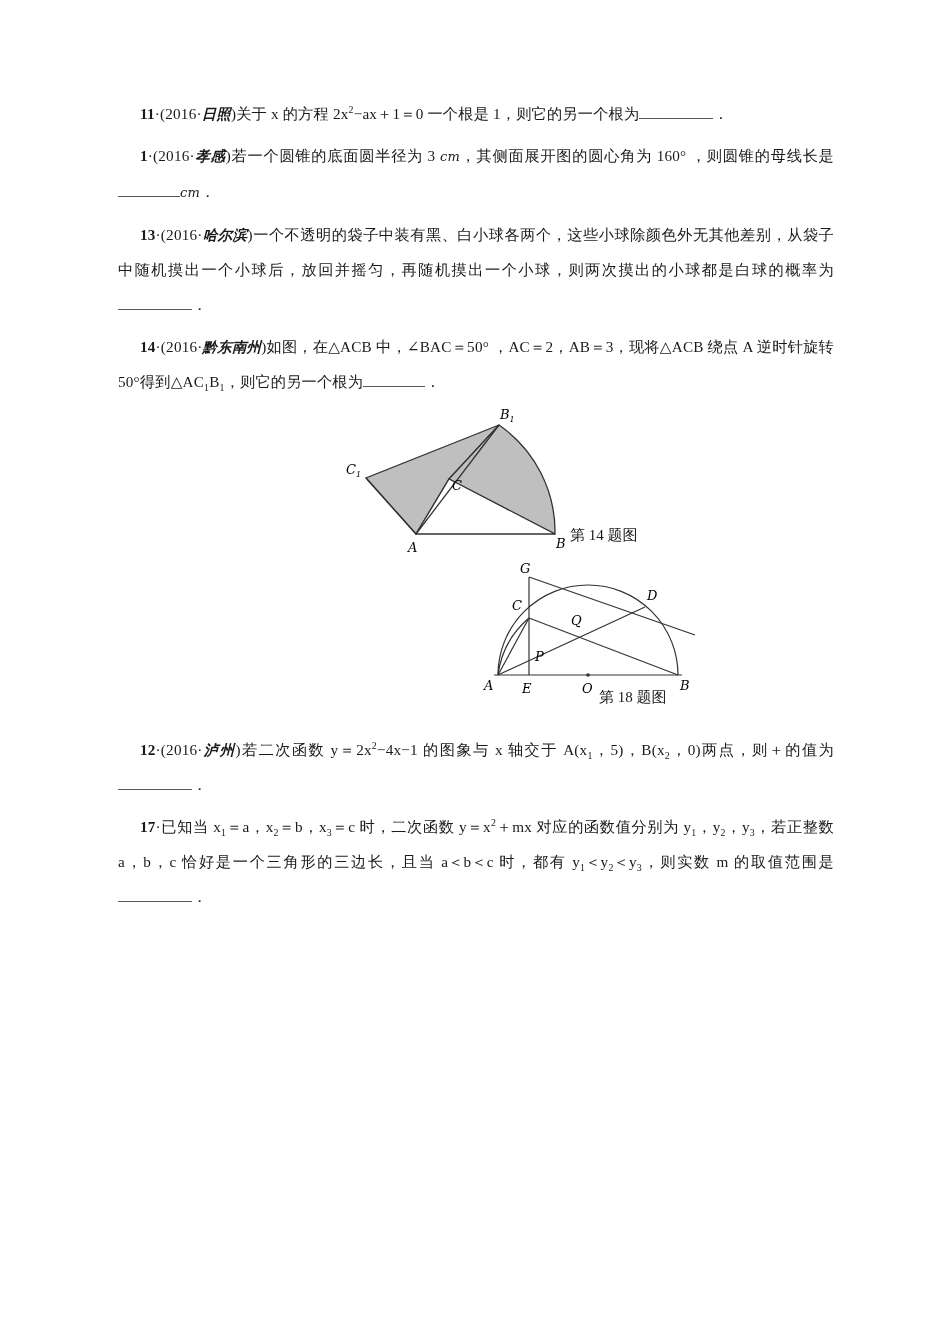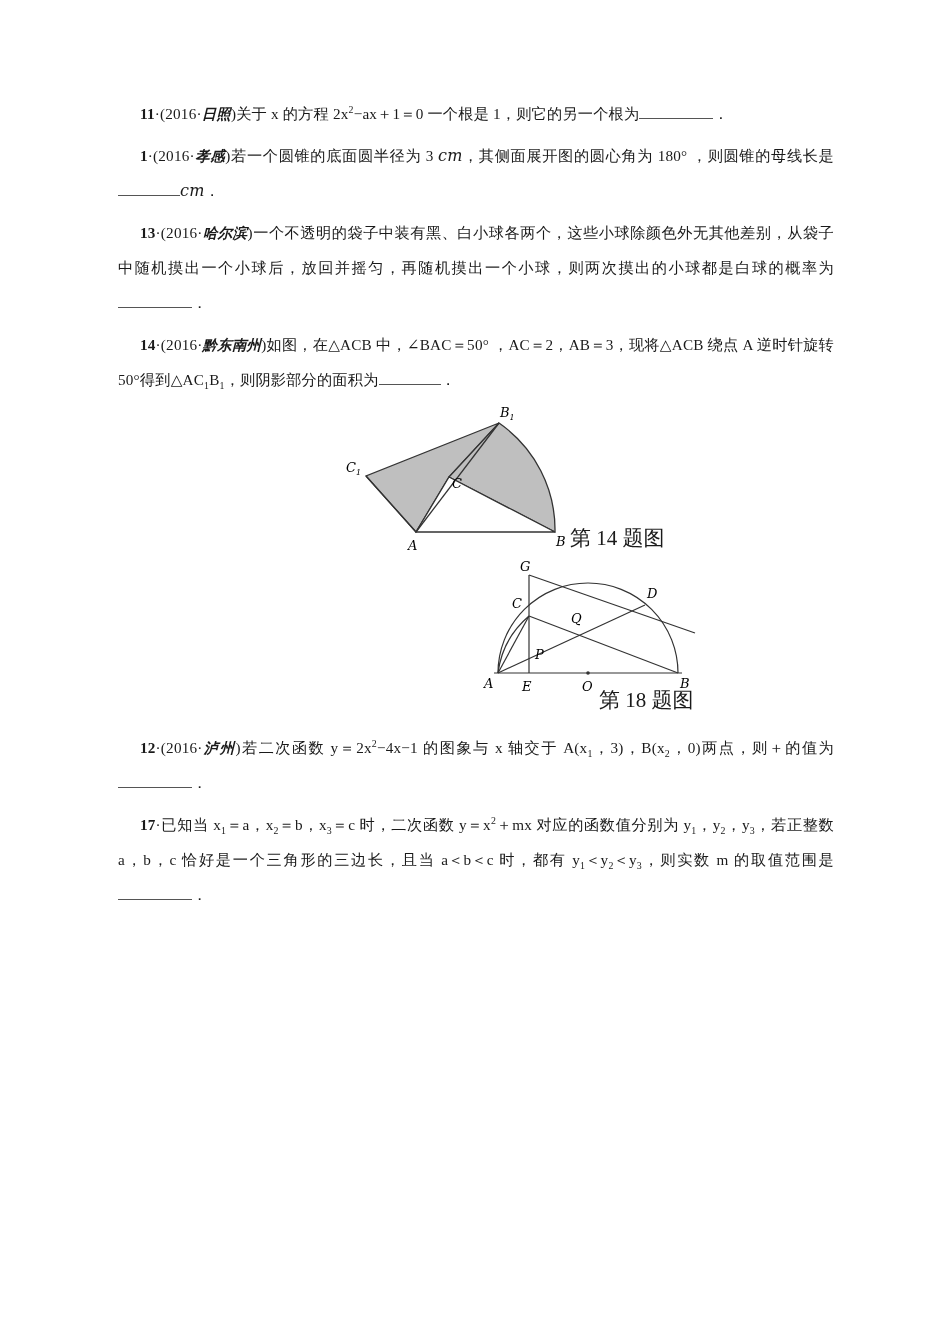--- a/index.html
+++ b/index.html
@@ -48,21 +48,21 @@
   }
   .srcname {
     font-weight: bold;
     font-style: italic;
     font-family: "DejaVu Serif", serif;
     font-size: 14.4px;
   }
   .unit-it {
     font-style: italic;
     font-family: "DejaVu Serif", serif;
-    font-size: 16px;
+    font-size: 13px;
   }
   sup {
     font-size: 0.65em;
     vertical-align: super;
     line-height: 0;
   }
   sub {
     font-size: 0.65em;
     vertical-align: sub;
     line-height: 0;
@@ -75,47 +75,47 @@
   .b-md { width: 62px; }
   .b-lg { width: 74px; }
 
   .figblock {
     position: relative;
     width: 716px;
     text-indent: 0;
   }
   .figcaption {
     position: absolute;
-    font-size: 21px;
+    font-size: 15px;
     font-family: "Liberation Serif", "DejaVu Serif", serif;
     white-space: nowrap;
   }
   .figsvg { display: block; }
   .spacer-sm { height: 10px; }
 </style>
 </head>
 <body>
 
 <div class="page">
   <div class="content">
 
     <p class="q">
       <span class="qnum">11</span><span>·</span><span class="src">(2016·<span class="srcname">日照</span>)</span><span>关于 x 的方程 2x<sup>2</sup>−ax＋1＝0 一个根是 1，则它的另一个根为</span><span class="blank b-lg"></span><span>．</span>
     </p>
 
     <p class="q">
-      <span class="qnum">1</span><span>·</span><span class="src">(2016·<span class="srcname">孝感</span>)</span><span>若一个圆锥的底面圆半径为 3 </span><span class="unit-it">cm</span><span>，其侧面展开图的圆心角为 180°  ，则圆锥的母线长是</span><span class="blank b-md"></span><span class="unit-it">cm</span><span>．</span>
+      <span class="qnum">1</span><span>·</span><span class="src">(2016·<span class="srcname">孝感</span>)</span><span>若一个圆锥的底面圆半径为 3 </span><span class="unit-it">cm</span><span>，其侧面展开图的圆心角为 160°  ，则圆锥的母线长是</span><span class="blank b-md"></span><span class="unit-it">cm</span><span>．</span>
     </p>
 
     <p class="q">
       <span class="qnum">13</span><span>·</span><span class="src">(2016·<span class="srcname">哈尔滨</span>)</span><span>一个不透明的袋子中装有黑、白小球各两个，这些小球除颜色外无其他差别，从袋子中随机摸出一个小球后，放回并摇匀，再随机摸出一个小球，则两次摸出的小球都是白球的概率为</span><span class="blank b-lg"></span><span>．</span>
     </p>
 
     <p class="q">
-      <span class="qnum">14</span><span>·</span><span class="src">(2016·<span class="srcname">黔东南州</span>)</span><span>如图，在△ACB 中，∠BAC＝50°  ，AC＝2，AB＝3，现将△ACB 绕点 A 逆时针旋转 50°得到△AC</span><sub>1</sub><span>B</span><sub>1</sub><span>，则阴影部分的面积为</span><span class="blank b-md"></span><span>．</span>
+      <span class="qnum">14</span><span>·</span><span class="src">(2016·<span class="srcname">黔东南州</span>)</span><span>如图，在△ACB 中，∠BAC＝50°  ，AC＝2，AB＝3，现将△ACB 绕点 A 逆时针旋转 50°得到△AC</span><sub>1</sub><span>B</span><sub>1</sub><span>，则它的另一个根为</span><span class="blank b-md"></span><span>．</span>
     </p>
 
     <div class="figblock" style="height:150px;">
       <svg class="figsvg" width="716" height="150" viewBox="0 0 716 150">
 
         <path d="M 373,480 L 0,0 Z" fill="none" stroke="none"></path>
 
         <path d="M 298,128 L 248,72 L 381,19 L 331,73 Z" fill="#bfbfbf" stroke="#333333" stroke-width="1.3"></path>
 
         <path d="M 381,19 A 130,130 0 0 1 437,128 L 331,73 Z" fill="#bfbfbf" stroke="#333333" stroke-width="1.3"></path>
@@ -165,21 +165,21 @@
         <text x="404" y="133" font-family="DejaVu Serif, serif" font-style="italic" font-size="13">E</text>
         <text x="464" y="133" font-family="DejaVu Serif, serif" font-style="italic" font-size="13">O</text>
         <text x="562" y="130" font-family="DejaVu Serif, serif" font-style="italic" font-size="13">B</text>
       </svg>
       <div class="figcaption" style="left:481px; top:128px;">第 18 题图</div>
     </div>
 
     <div class="spacer-sm"></div>
 
     <p class="q" style="margin-top:22px;">
-      <span class="qnum">12</span><span>·</span><span class="src">(2016·<span class="srcname">泸州</span>)</span><span>若二次函数 y＝2x</span><sup>2</sup><span>−4x−1 的图象与 x 轴交于 A(x</span><sub>1</sub><span>，3)，B(x</span><sub>2</sub><span>，0)两点，则</span><span>＋的值为</span><span class="blank b-lg"></span><span>．</span>
+      <span class="qnum">12</span><span>·</span><span class="src">(2016·<span class="srcname">泸州</span>)</span><span>若二次函数 y＝2x</span><sup>2</sup><span>−4x−1 的图象与 x 轴交于 A(x</span><sub>1</sub><span>，5)，B(x</span><sub>2</sub><span>，0)两点，则</span><span>＋的值为</span><span class="blank b-lg"></span><span>．</span>
     </p>
 
 
     <p class="q">
       <span class="qnum">17</span><span>·</span><span>已知当 x</span><sub>1</sub><span>＝a，x</span><sub>2</sub><span>＝b，x</span><sub>3</sub><span>＝c 时，二次函数 y＝x</span><sup>2</sup><span>＋mx 对应的函数值分别为 y</span><sub>1</sub><span>，y</span><sub>2</sub><span>，y</span><sub>3</sub><span>，若正整数 a，b，c 恰好是一个三角形的三边长，且当 a＜b＜c 时，都有 y</span><sub>1</sub><span>＜y</span><sub>2</sub><span>＜y</span><sub>3</sub><span>，则实数 m 的取值范围是</span><span class="blank b-lg"></span><span>．</span>
     </p>
 
 
   </div>
 </div>

